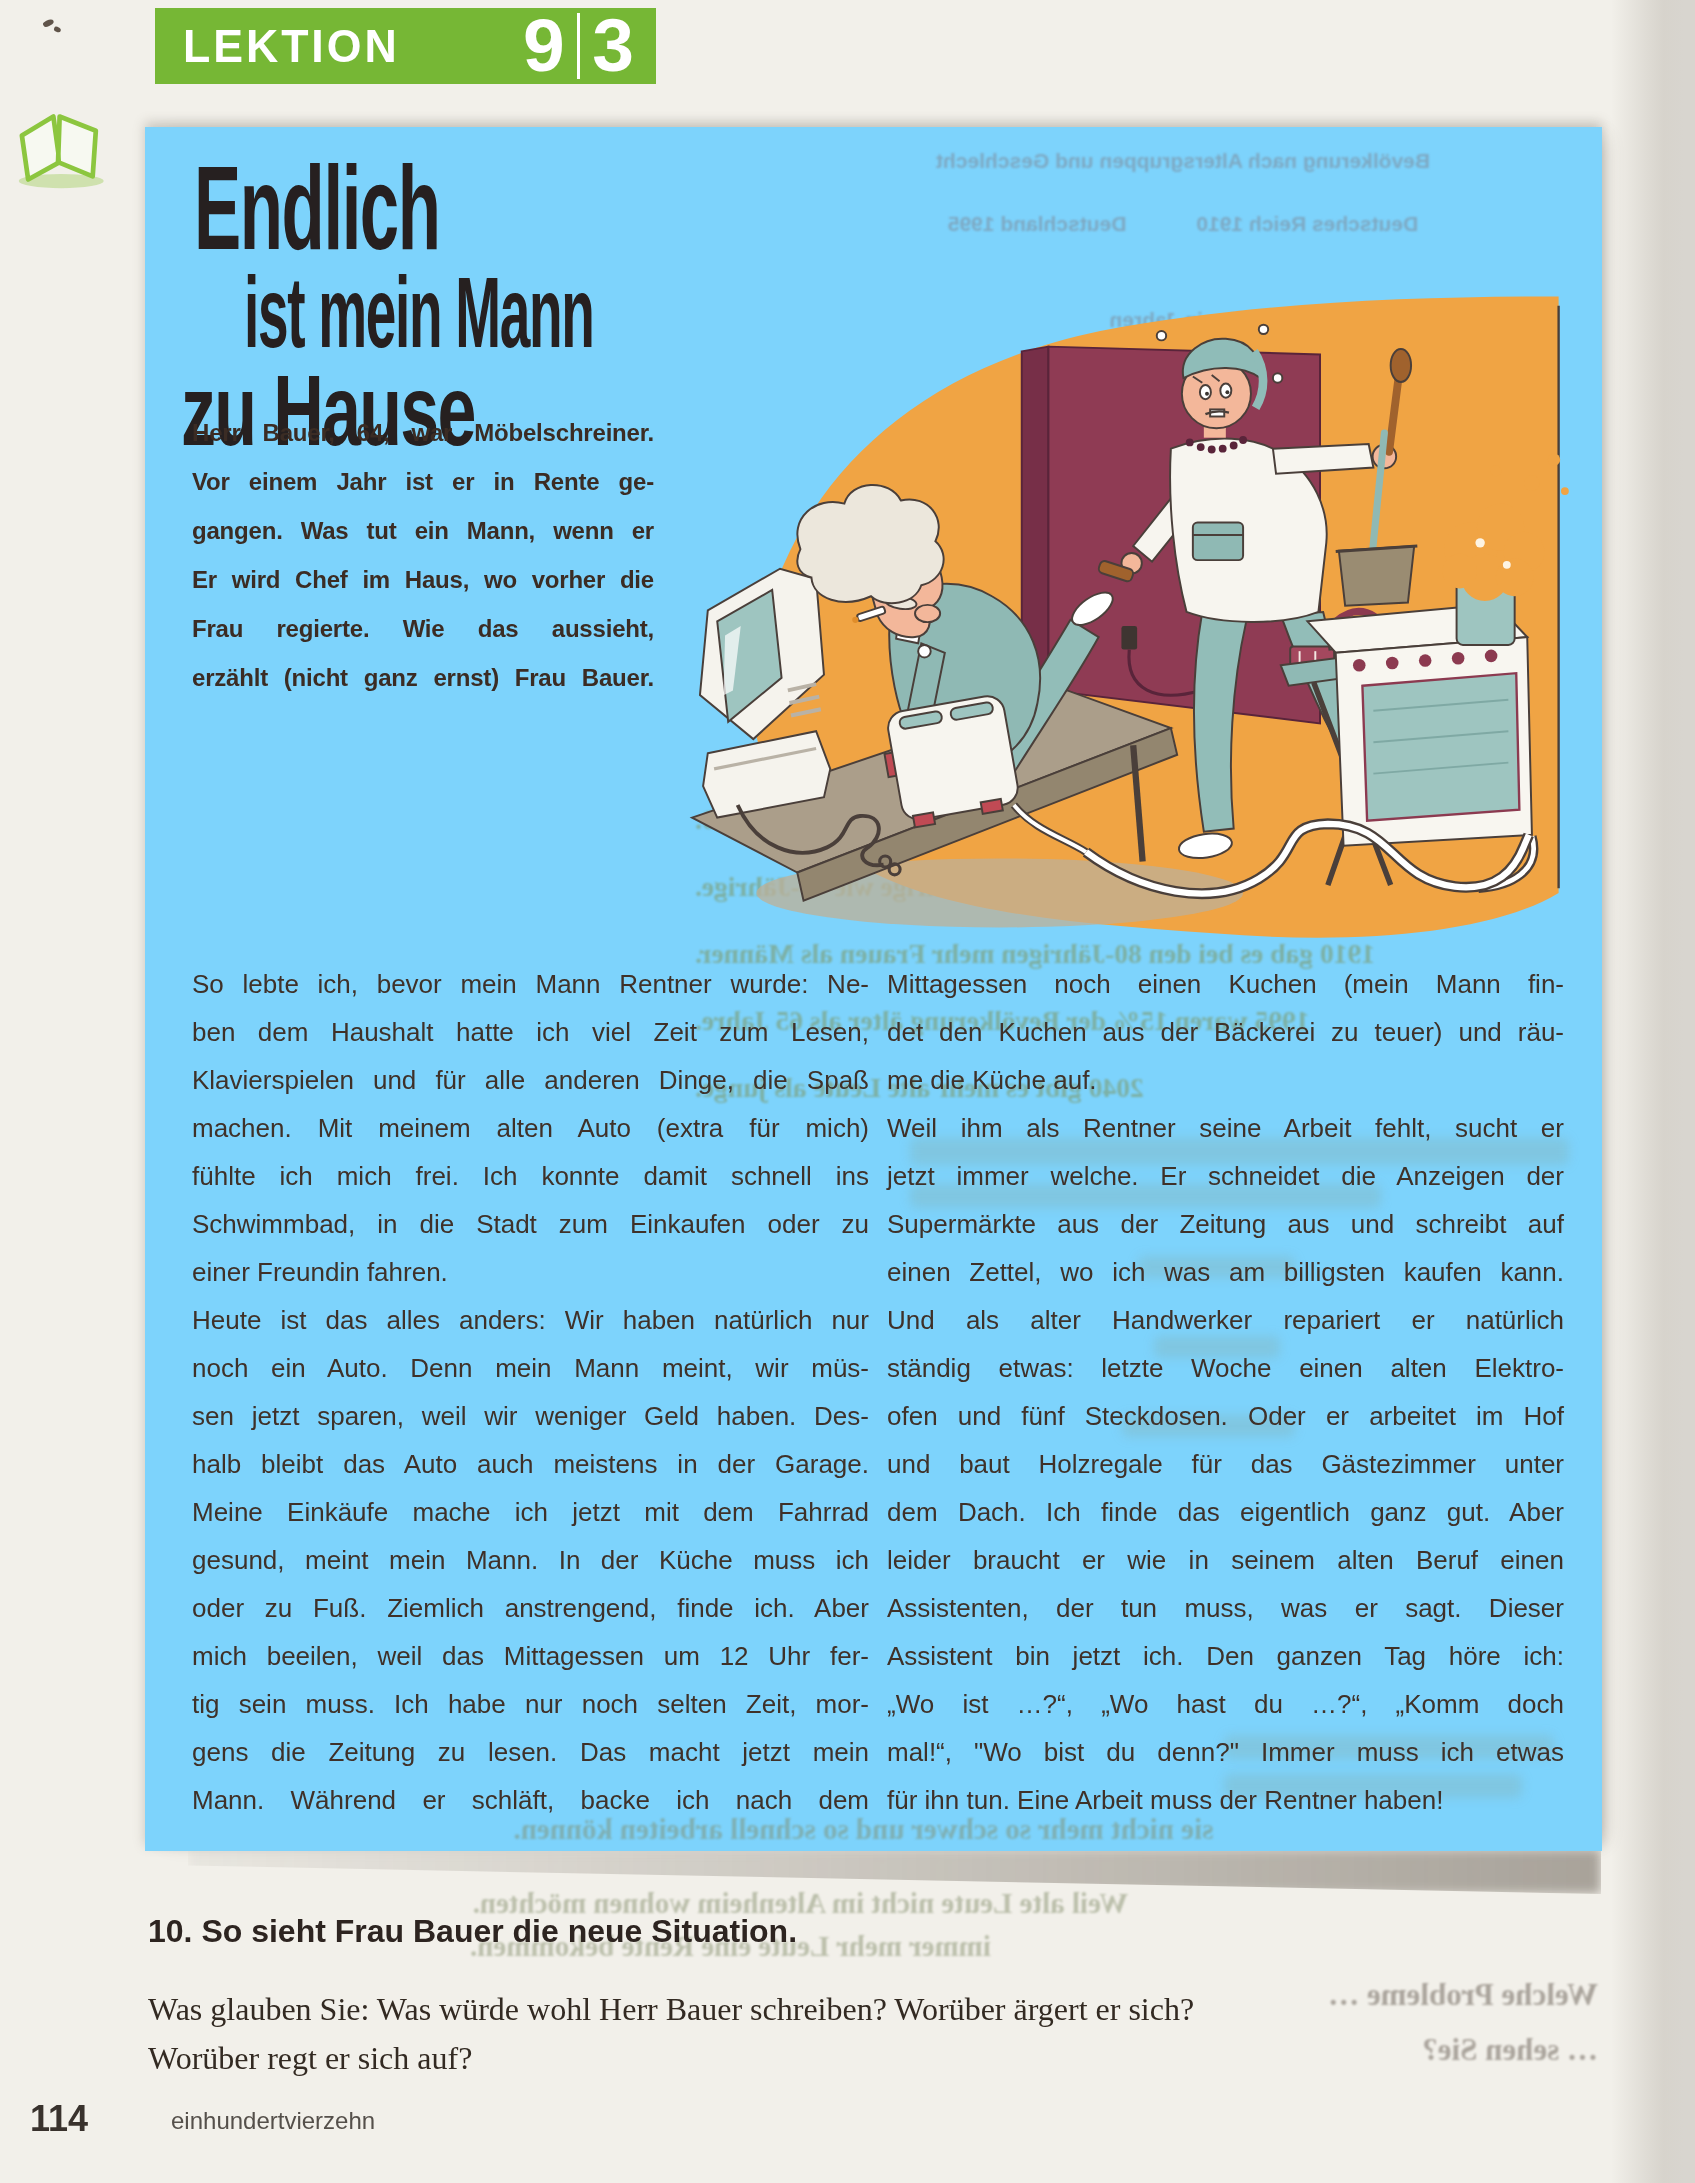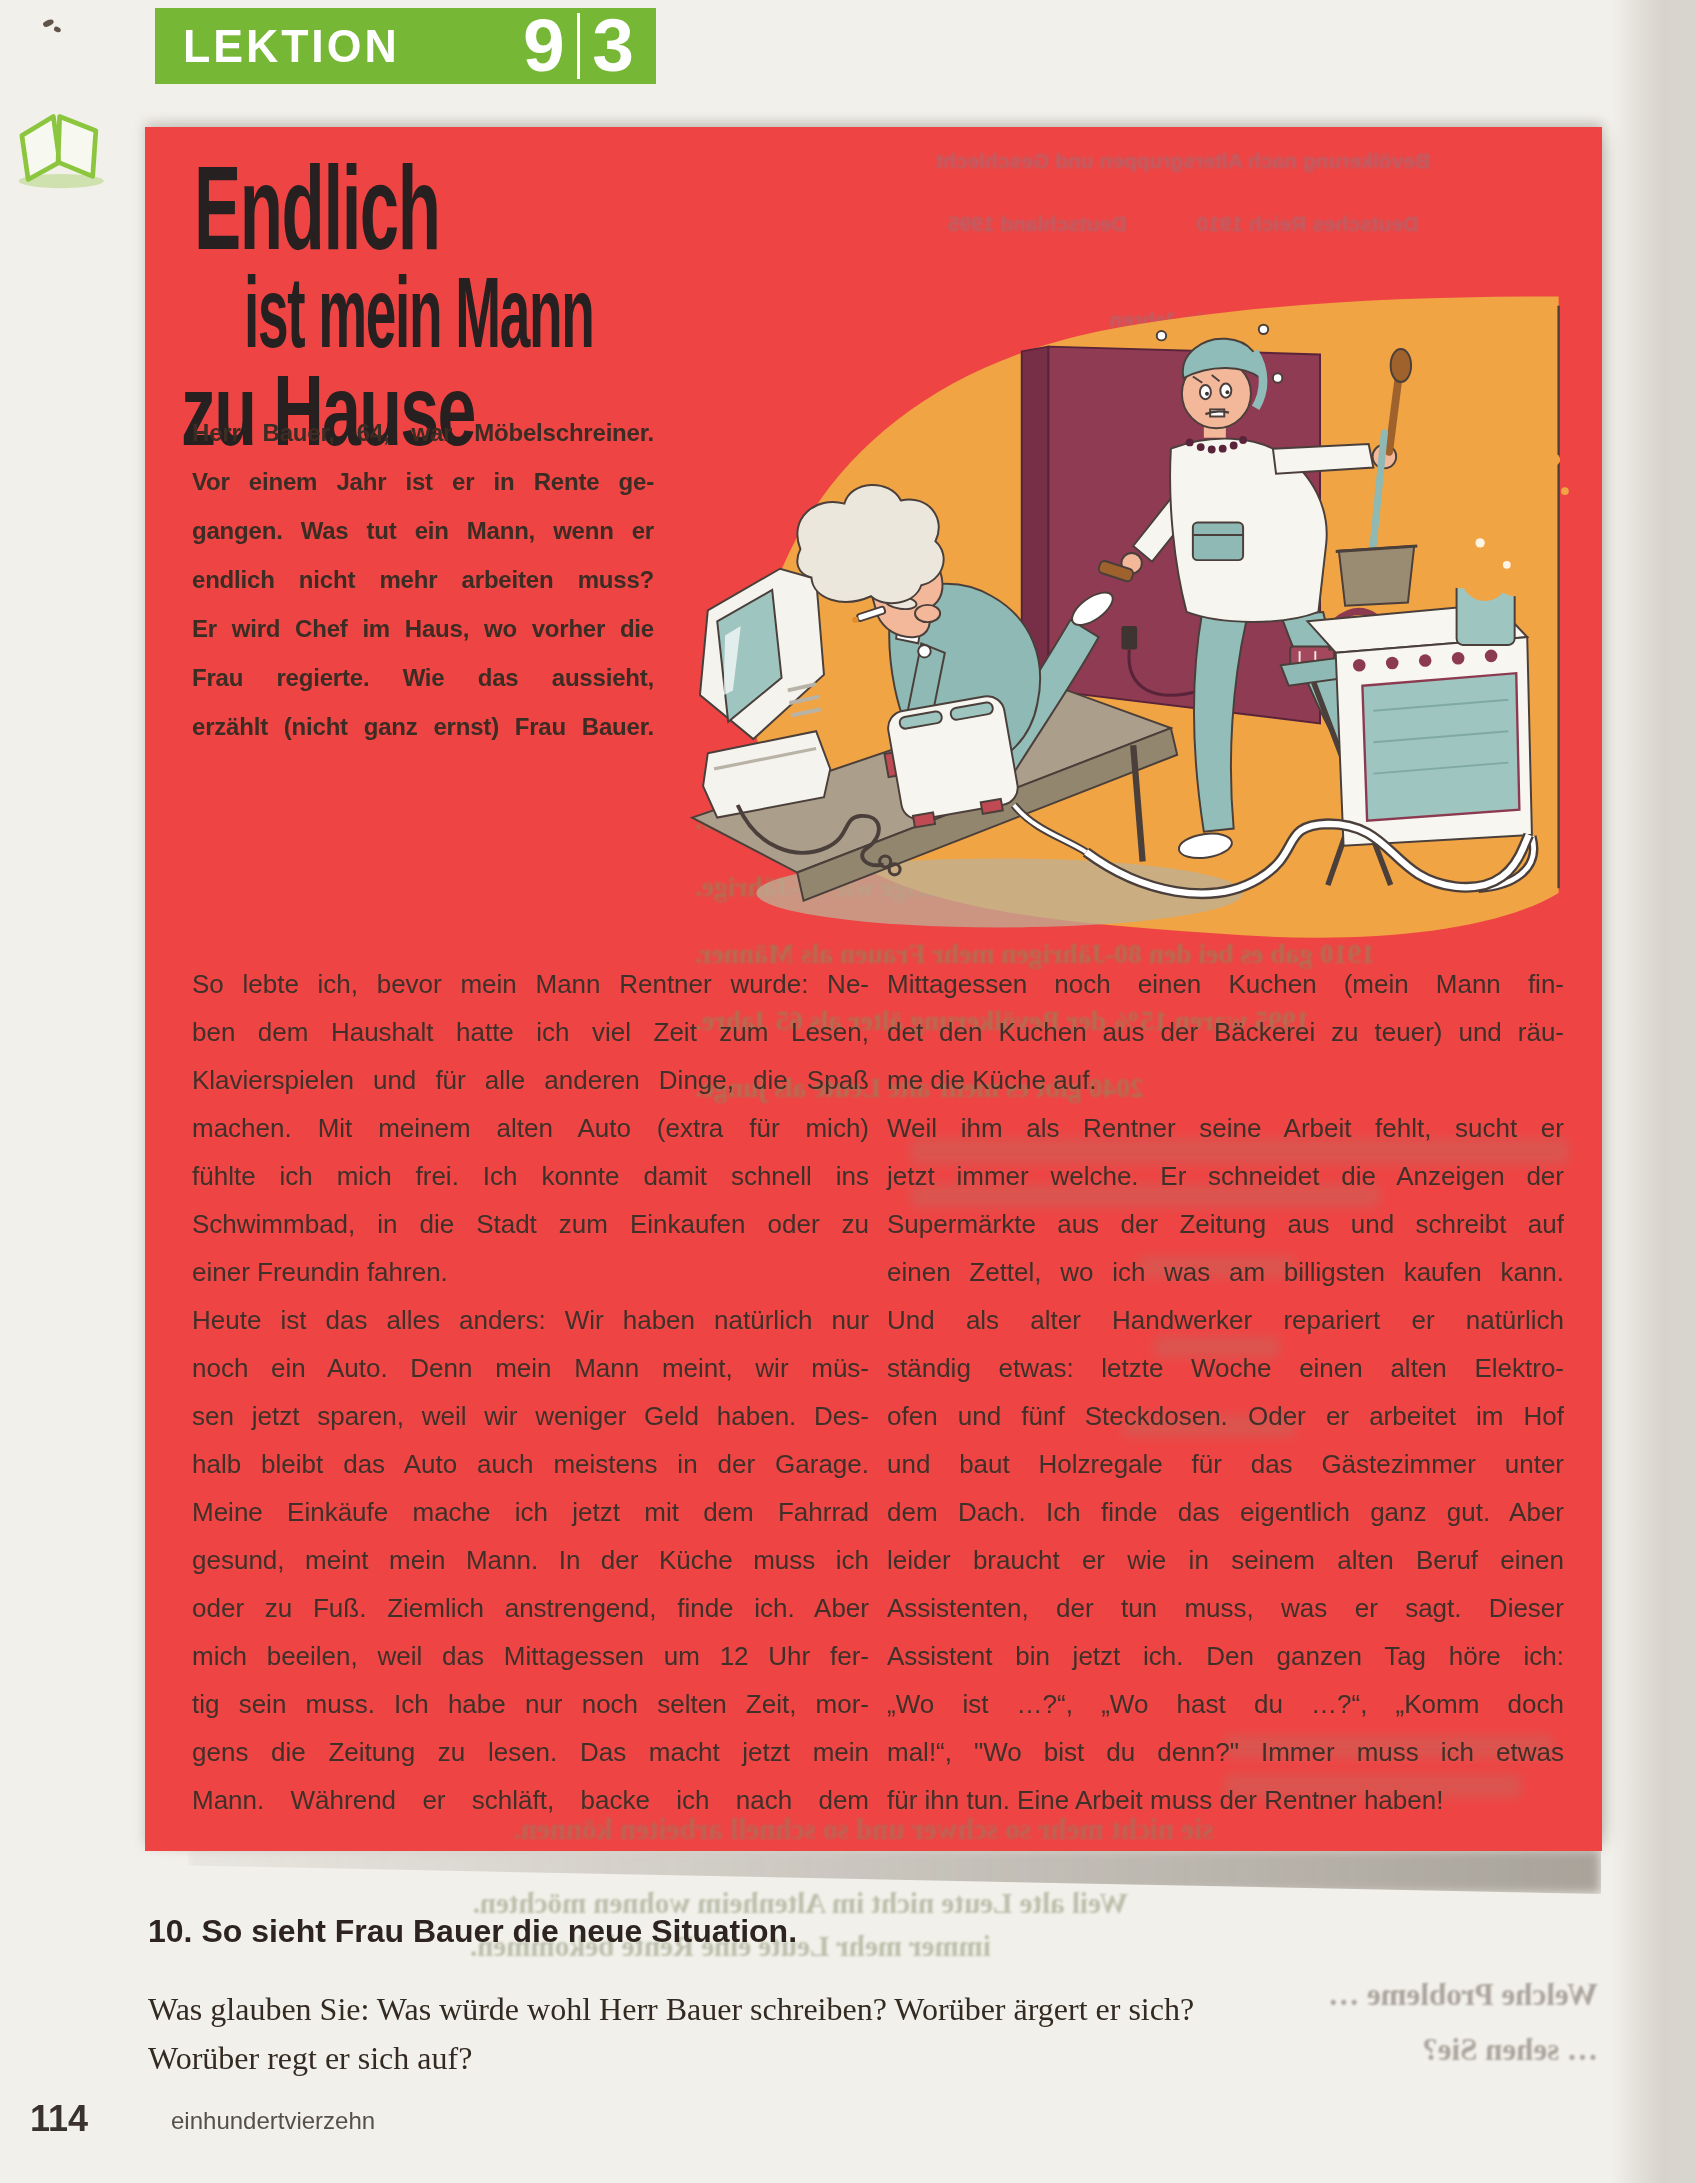--- a/index.html
+++ b/index.html
@@ -18,21 +18,21 @@
   .banner .num{font-weight:bold;font-size:75px;line-height:1;}
   .banner .divider{width:3.9px;height:66px;background:#ffffff;margin:0 11.8px;}
   
   .book-icon{position:absolute;left:14px;top:107px;z-index:5;}
   
   .speck{position:absolute;left:41px;top:15.7px;width:27px;height:22px;z-index:5;}
   .speck i{position:absolute;background:#60544a;border-radius:40% 60% 50% 50%;}
   .speck .a{left:1.6px;top:4.7px;width:11px;height:6.3px;transform:rotate(-28deg);}
   .speck .b{left:12.6px;top:11px;width:7px;height:4.7px;transform:rotate(20deg);}
   
-  .card{position:absolute;left:145px;top:127px;width:1457px;height:1724px;background:#ef4444;
+  .card{position:absolute;left:145px;top:127px;width:1457px;height:1724px;background:#7dd3fc;
     box-shadow:0 -4.7px 11px rgba(95,85,75,.28), 11px 0 19px -11px rgba(95,85,75,.30);z-index:2;}
   .card-shadow-bottom{position:absolute;left:188px;top:1850px;width:1413px;height:44px;z-index:1;
     background:linear-gradient(to right, rgba(90,80,68,.06), rgba(78,68,56,.45));
     clip-path:polygon(0 0,100% 0,100% 100%,0 35%);filter:blur(5.5px);}
   
   .title{position:absolute;left:49px;top:27px;color:#262020;font-weight:bold;z-index:3;}
   .title .t{transform-origin:left top;line-height:.92;letter-spacing:-2.4px;white-space:nowrap;}
   .title .t1{font-size:118px;transform:scaleX(.60);}
   .title .t2{font-size:100px;margin-left:50px;margin-top:3.1px;transform:scaleX(.55);}
   .title .t3{font-size:100px;margin-left:-12.6px;margin-top:6.3px;transform:scaleX(.70);}
@@ -135,21 +135,20 @@
   <div class="title">
     <div class="t t1">Endlich</div>
     <div class="t t2">ist mein Mann</div>
     <div class="t t3">zu Hause</div>
   </div>
 
   <div class="intro">
       <div class="line">Herr Bauer, 64, war Möbelschreiner.</div>
       <div class="line">Vor einem Jahr ist er in Rente ge-</div>
       <div class="line">gangen. Was tut ein Mann, wenn er</div>
-      <div class="line">endlich nicht mehr arbeiten muss?</div>
       <div class="line">Er wird Chef im Haus, wo vorher die</div>
       <div class="line">Frau regierte. Wie das aussieht,</div>
       <div class="line">erzählt (nicht ganz ernst) Frau Bauer.</div>
     </div>
 
   <svg class="illu" viewBox="0 0 1188 1032">
 
     <g>
       <path d="M118 668 C148 468 288 298 558 242 C748 206 950 198 1142 198 L1142 958
                C1060 1008 900 1022 740 1012 C560 1000 380 988 268 932 C168 880 98 790 118 668 Z" fill="#f0a444"></path>

